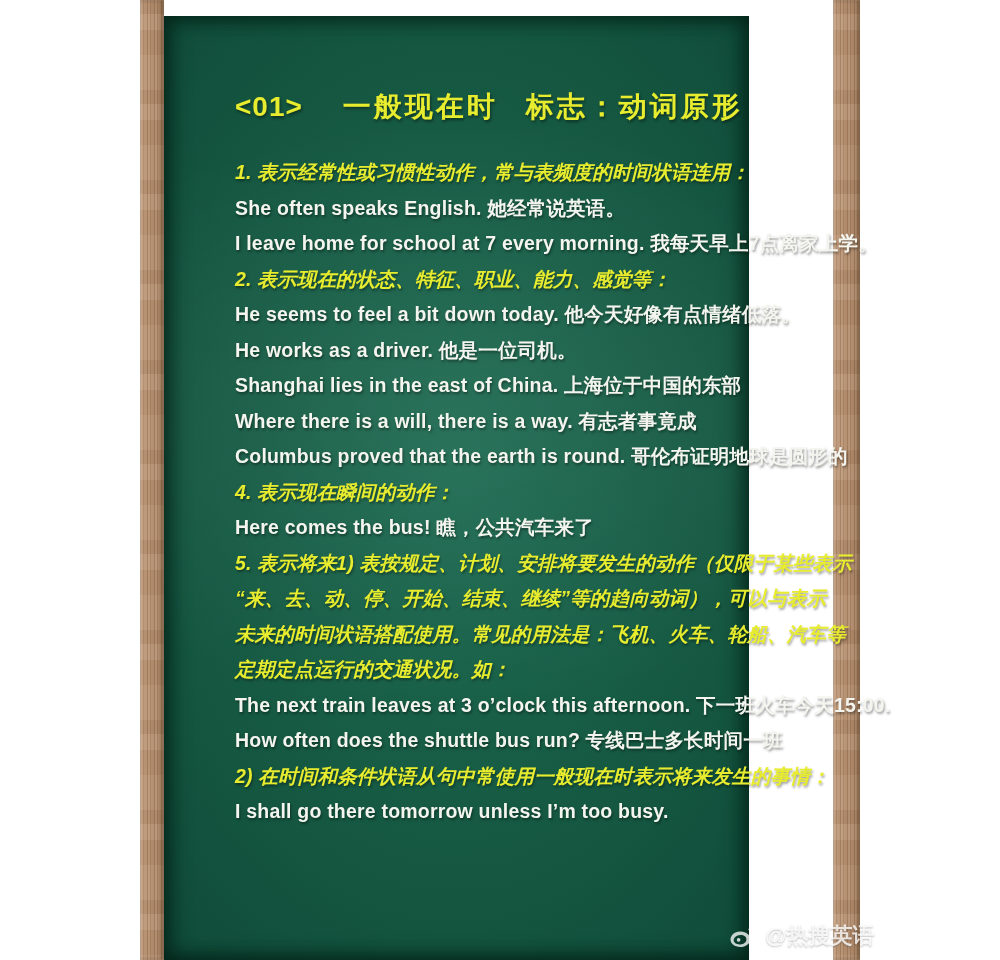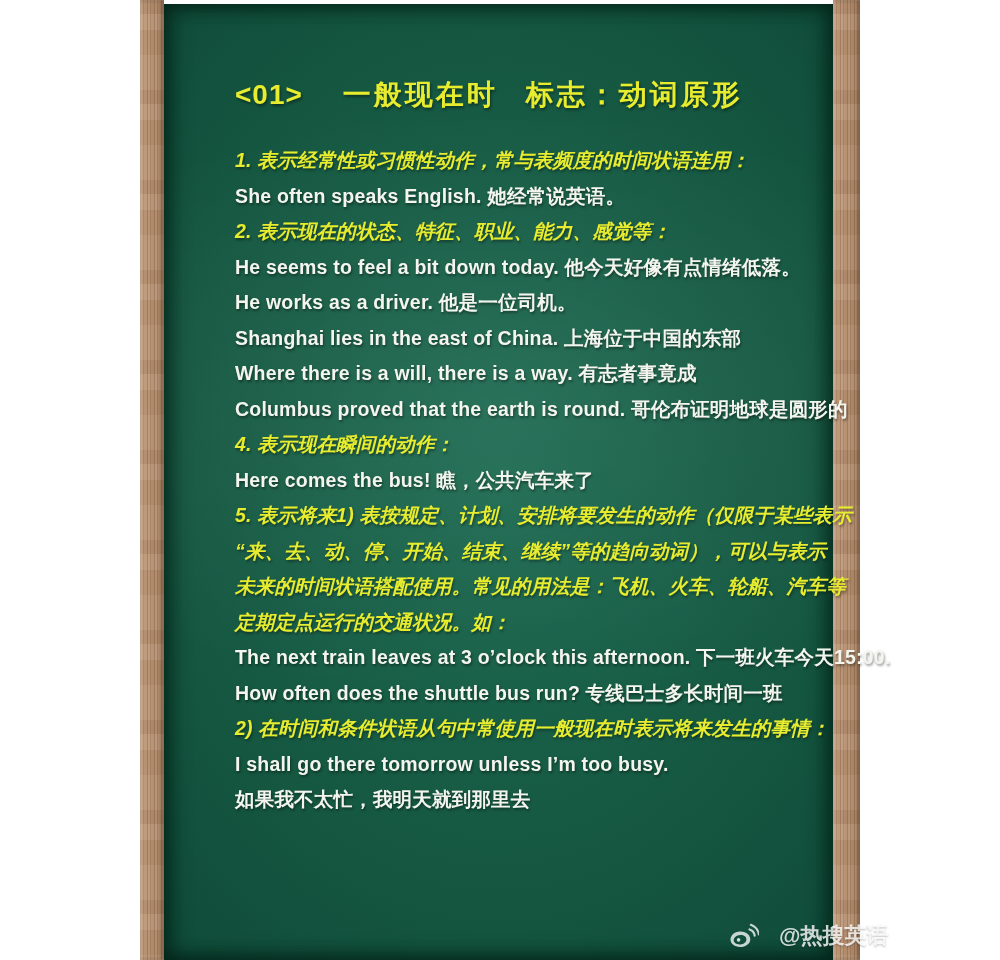--- a/index.html
+++ b/index.html
@@ -25,21 +25,21 @@
         rgba(90,60,35,0.10) 3px 4px, rgba(255,255,255,0.05) 4px 7px),
       repeating-linear-gradient(180deg,
         rgba(80,50,25,0.08) 0 14px, rgba(255,255,255,0.06) 14px 30px,
         rgba(80,50,25,0.05) 30px 55px, rgba(255,255,255,0.03) 55px 90px),
       linear-gradient(90deg, #bf9877 0%, #b28a69 45%, #a37c5c 100%);
     box-shadow: inset 1px 0 2px rgba(255,255,255,0.35), inset -2px 0 4px rgba(60,35,15,0.45);
   }
   .wood-left{left:140px;width:24px;}
   .wood-right{left:833px;width:27px;}
   .board{
-    position:absolute;left:164px;top:4px;bottom:0;width:669px;
+    position:absolute;left:164px;top:16px;bottom:0;width:585px;
     background:
       radial-gradient(ellipse 120% 45% at 50% 42%, rgba(255,255,255,0.06), rgba(255,255,255,0) 70%),
       radial-gradient(ellipse 90% 80% at 50% 48%, var(--green-center) 0%, var(--green-mid) 55%, var(--green-edge) 100%);
     box-shadow: inset 10px 0 18px rgba(0,25,18,0.40), inset -10px 0 18px rgba(0,25,18,0.40),
                 inset 0 8px 16px rgba(0,25,18,0.30), inset 0 -8px 16px rgba(0,25,18,0.30);
   }
   .title-row{
     position:absolute;left:71px;top:72px;display:flex;align-items:baseline;
     color:var(--yellow);font-weight:bold;font-size:28px;letter-spacing:1px;
     text-shadow:1px 2px 3px rgba(0,0,0,0.45);white-space:nowrap;
@@ -49,21 +49,21 @@
   .lines{position:absolute;left:71px;top:139px;right:-14px;}
   .line{
     height:35.5px;display:flex;align-items:center;white-space:nowrap;
     font-size:19.5px;font-weight:bold;letter-spacing:0.2px;
     text-shadow:1px 1.5px 2.5px rgba(0,0,0,0.40);
   }
   .line.y{color:var(--yellow);font-style:italic;}
   .line.w{color:var(--chalk);}
   .watermark{
     position:absolute;left:729px;top:921px;z-index:6;
-    display:flex;align-items:center;gap:20px;
+    display:flex;align-items:center;gap:6px;
     color:rgba(255,255,255,0.80);font-size:22px;font-weight:bold;
     text-shadow:0 1px 2px rgba(0,0,0,0.25);white-space:nowrap;text-align:right;
   }
   .watermark svg{display:block;opacity:0.9;}
 </style>
 </head>
 <body>
 
 <div class="wood-rail wood-left"></div>
 <div class="wood-rail wood-right"></div>
@@ -71,37 +71,37 @@
 <div class="board">
   <div class="title-row">
     <span class="title-number">&lt;01&gt;</span>
     <span class="title-name">一般现在时</span>
     <span class="title-tag">标志：动词原形</span>
   </div>
 
   <div class="lines">
       <div class="line y">1. 表示经常性或习惯性动作，常与表频度的时间状语连用：</div>
       <div class="line w">She often speaks English. 她经常说英语。</div>
+      <div class="line w">I leave home for school at 7 every morning. 我每天早上7点离家上学。</div>
       <div class="line y">2. 表示现在的状态、特征、职业、能力、感觉等：</div>
       <div class="line w">He seems to feel a bit down today. 他今天好像有点情绪低落。</div>
       <div class="line w">He works as a driver. 他是一位司机。</div>
       <div class="line w">Shanghai lies in the east of China.  上海位于中国的东部</div>
       <div class="line w">Where there is a will, there is a way.  有志者事竟成</div>
       <div class="line w">Columbus proved that the earth is round.  哥伦布证明地球是圆形的</div>
       <div class="line y">4. 表示现在瞬间的动作：</div>
       <div class="line w">Here comes the bus!  瞧，公共汽车来了</div>
       <div class="line y">5. 表示将来1) 表按规定、计划、安排将要发生的动作（仅限于某些表示</div>
       <div class="line y">“来、去、动、停、开始、结束、继续”等的趋向动词），可以与表示</div>
       <div class="line y">未来的时间状语搭配使用。常见的用法是：飞机、火车、轮船、汽车等</div>
       <div class="line y">定期定点运行的交通状况。如：</div>
       <div class="line w">The next train leaves at 3 o’clock this afternoon.  下一班火车今天15:00.</div>
       <div class="line w">How often does the shuttle bus run?  专线巴士多长时间一班</div>
       <div class="line y">2) 在时间和条件状语从句中常使用一般现在时表示将来发生的事情：</div>
       <div class="line w">I shall go there tomorrow unless I’m too busy.</div>
-      <div class="line w">如果我不太忙，我明天就到那里去</div>
     </div>
 </div>
 
 <div class="watermark">
   <span>
     <svg width="30" height="26" viewBox="0 0 30 26">
       <g fill="none" stroke="rgba(255,255,255,0.85)" stroke-width="2.2" stroke-linecap="round">
         <path d="M20.5 6.5 a7.5 7.5 0 0 1 5.2 6.2"></path>
         <path d="M21.8 1.8 a12.3 12.3 0 0 1 8 9.6" stroke-width="2"></path>
       </g>

